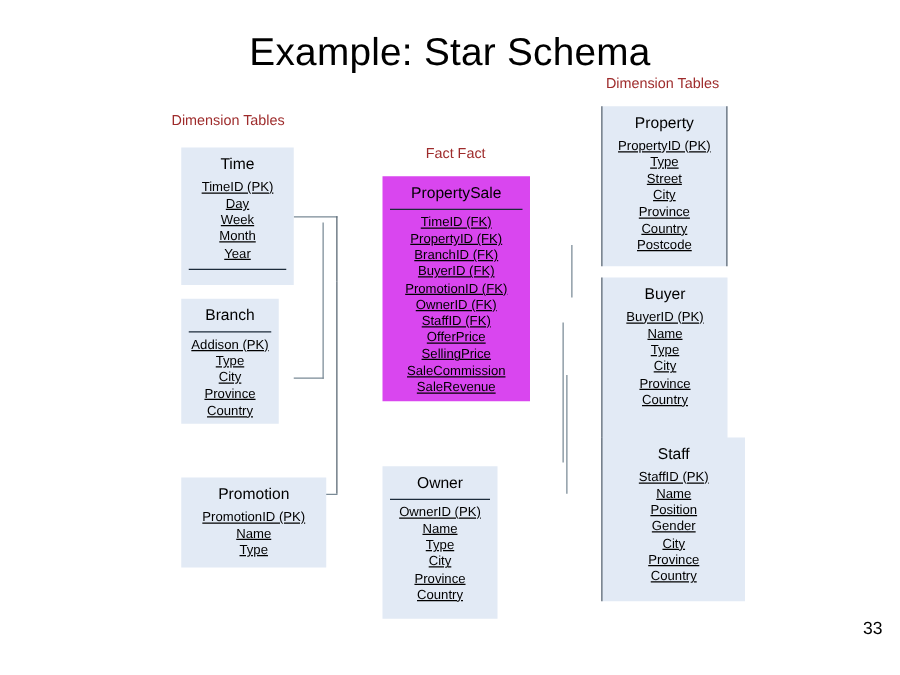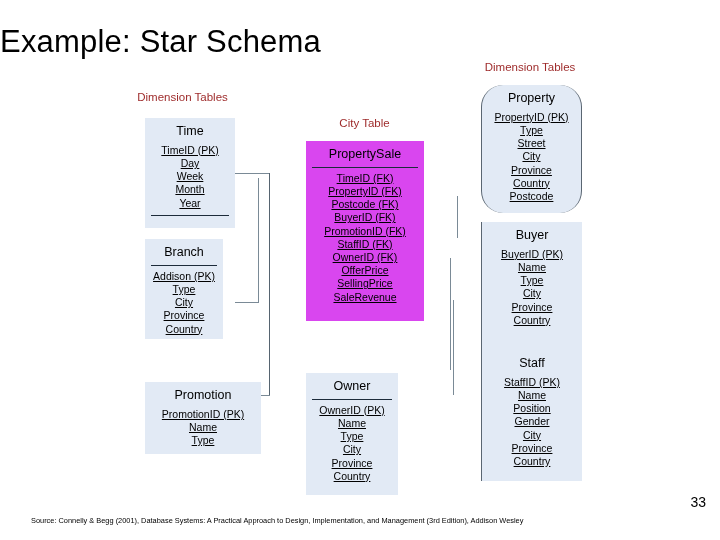--- a/index.html
+++ b/index.html
@@ -23,21 +23,21 @@
     height: 540px;
     background: #ffffff;
   }
 
   
   .slide-title {
     position: absolute;
     left: 0;
     top: 24px;
     width: 720px;
-    text-align: left;
+    text-align: center;
     font-size: 31px;
     font-weight: 400;
     letter-spacing: 0.2px;
     color: #000000;
     white-space: nowrap;
   }
 
   
   .caption {
     position: absolute;
@@ -80,33 +80,33 @@
     line-height: 13.2px;
     color: #000000;
     padding-bottom: 4px;
   }
   .table-box .tb-field {
     white-space: nowrap;
     text-decoration: underline;
   }
   
   .edge-left  { border-left: 1.5px solid #5a6672; }
-  .edge-right { border-right: 1.5px solid #5a6672; border-radius: 22px; }
+  .edge-right { border-right: 1.5px solid #5a6672; }
 
   
   #box-time      { left: 145px; top: 118px; width: 90px;  height: 110px; }
   #box-branch    { left: 145px; top: 239px; width: 78px;  height: 100px; }
   #box-promotion { left: 145px; top: 382px; width: 116px; height: 72px;  }
 
   #box-propertysale { left: 306px; top: 141px; width: 118px; height: 180px; }
   #box-owner        { left: 306px; top: 373px; width: 92px;  height: 122px; }
 
   #box-property { left: 481px; top: 85px;  width: 101px; height: 128px; }
   #box-buyer    { left: 481px; top: 222px; width: 101px; height: 154px; }
-  #box-staff    { left: 481px; top: 350px; width: 101px; height: 131px; }
+  #box-staff    { left: 481px; top: 350px; width: 115px; height: 131px; }
 
   
   .conn {
     position: absolute;
     background: #7a8a96;
   }
   .conn.h { height: 1px; }
   .conn.v { width: 1px; }
   .conn.dark { background: #566470; }
 
@@ -131,21 +131,21 @@
 <body>
 
 <div id="slide">
 
   <div class="slide-title">Example: Star Schema</div>
 
   <div class="caption caption-dim-left">Dimension Tables</div>
 
   <div class="caption caption-dim-right">Dimension Tables</div>
 
-  <div class="caption caption-fact">City Table</div>
+  <div class="caption caption-fact">Fact Fact</div>
 
   <div class="conn h" style="left:235px; top:173px; width:35px;"></div>
   <div class="conn v dark" style="left:269px; top:173px; height:52px;"></div>
 
   <div class="conn v" style="left:258px; top:178px; height:125px;"></div>
   <div class="conn h" style="left:235px; top:302px; width:24px;"></div>
 
   <div class="conn v dark" style="left:269px; top:225px; height:170px;"></div>
   <div class="conn h" style="left:245px; top:395px; width:25px;"></div>
 
@@ -186,27 +186,28 @@
     </div>
 
   </div>
 
   <div class="table-box fact" id="box-propertysale">
     <div class="tb-title">PropertySale</div>
     <div class="tb-rule"></div>
     <div class="tb-fields">
       <div class="tb-field">TimeID (FK)</div>
       <div class="tb-field">PropertyID (FK)</div>
-      <div class="tb-field">Postcode (FK)</div>
+      <div class="tb-field">BranchID (FK)</div>
       <div class="tb-field">BuyerID (FK)</div>
       <div class="tb-field">PromotionID (FK)</div>
+      <div class="tb-field">OwnerID (FK)</div>
       <div class="tb-field">StaffID (FK)</div>
-      <div class="tb-field">OwnerID (FK)</div>
       <div class="tb-field">OfferPrice</div>
       <div class="tb-field">SellingPrice</div>
+      <div class="tb-field">SaleCommission</div>
       <div class="tb-field">SaleRevenue</div>
     </div>
   </div>
 
   <div class="table-box" id="box-owner">
     <div class="tb-title">Owner</div>
     <div class="tb-rule"></div>
     <div class="tb-fields">
       <div class="tb-field">OwnerID (PK)</div>
       <div class="tb-field">Name</div>
@@ -250,15 +251,14 @@
       <div class="tb-field">Position</div>
       <div class="tb-field">Gender</div>
       <div class="tb-field">City</div>
       <div class="tb-field">Province</div>
       <div class="tb-field">Country</div>
     </div>
   </div>
 
   <div class="page-number">33</div>
 
-  <div class="source-note">Source: Connelly &amp; Begg (2001), Database Systems: A Practical Approach to Design, Implementation, and Management (3rd Edition), Addison Wesley</div>
 
 </div>
 
 </body></html>

